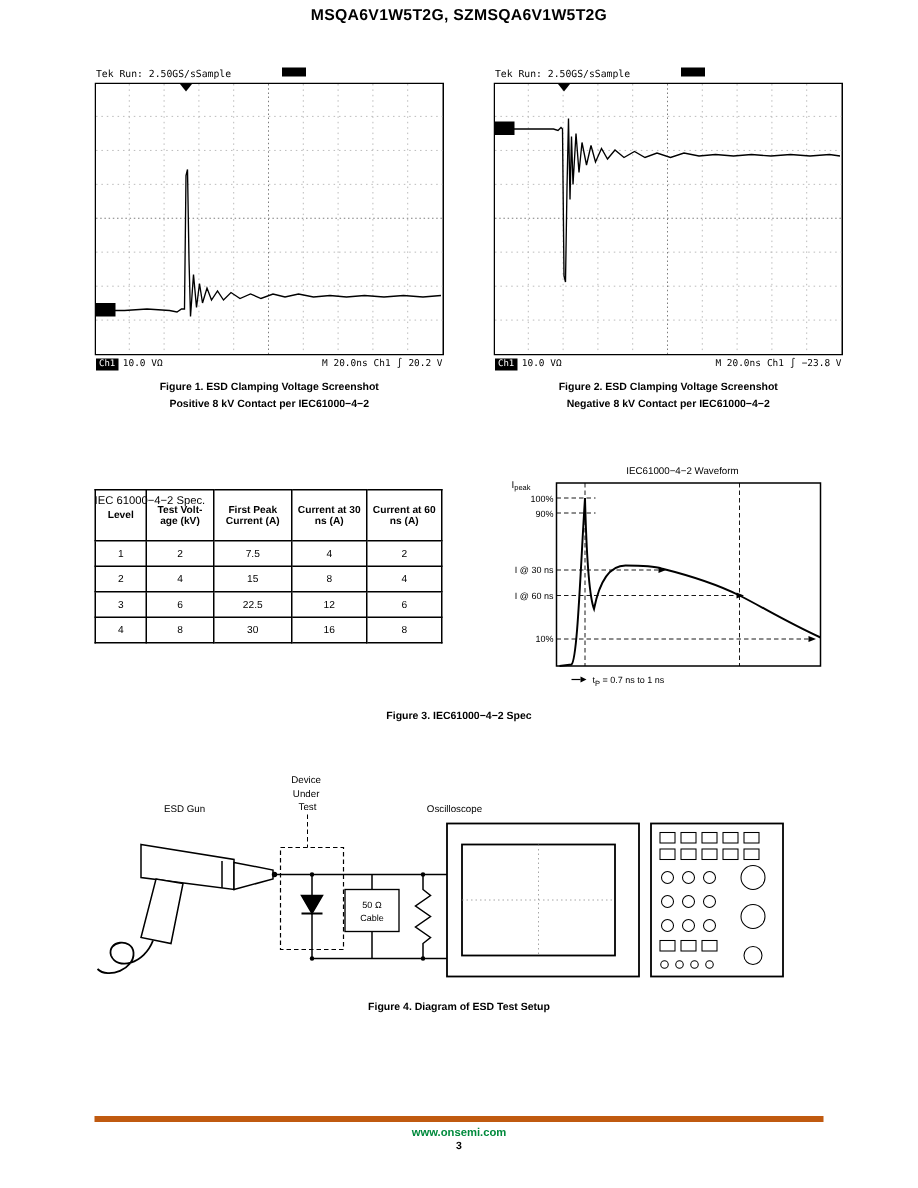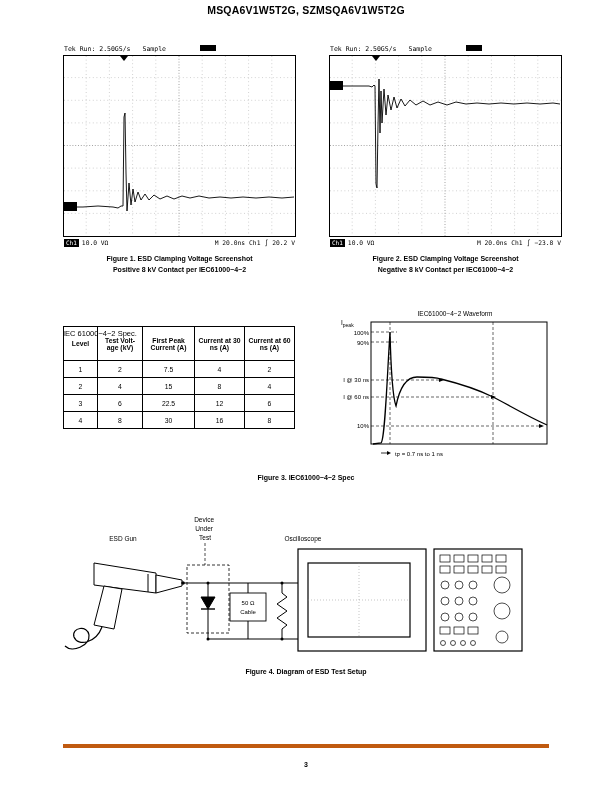--- a/index.html
+++ b/index.html
@@ -11,21 +11,21 @@
   }
   .title {
     position: absolute; top: 4px; left: 0; width: 100%;
     text-align: center; font-size: 10.5px; font-weight: bold; letter-spacing: .2px;
   }
   
   .scope { position: absolute; width: 233px; font-family: "DejaVu Sans Mono", monospace; }
   #scope1 { left: 63px;  top: 45px; }
   #scope2 { left: 329px; top: 45px; }
   .scope-header { display:flex; align-items:flex-start; font-size:6.5px; height:10px; padding:0 1px; white-space:nowrap; }
-  .scope-header .sh-sample { margin-left: 12px; }
+  .scope-header .sh-sample { }
   .scope-header .acq { width: 16px; height: 6px; background:#000; margin-left: 34px; }
   .scope-screen { width: 233px; height: 182px; }
   .scope-screen svg { display:block; }
   .scope-footer { display:flex; align-items:center; font-size:6.3px; height:11px; gap:3px; padding:0 1px; white-space:nowrap; }
   .ch-badge { background:#000; color:#fff; padding:0 2px; font-size:6px; line-height:8px; }
   .sf-right { margin-left:auto; display:flex; gap:4px; }
   
   .figcap { position:absolute; text-align:center; font-size:7px; font-weight:bold; line-height:1.5; }
   #cap1 { left:63px;  top:254px; width:233px; }
   #cap2 { left:329px; top:254px; width:233px; }
@@ -329,15 +329,16 @@
             <circle cx="403" cy="130" r="2.5"></circle>
             <circle cx="413" cy="130" r="2.5"></circle>
         </g>
       </g>
     </svg>
   </div>
 
   <div class="figcap" id="cap4">Figure 4. Diagram of ESD Test Setup</div>
 
   <div class="footer-bar" style="background: rgb(192, 90, 16);"></div>
+  <div class="footer-link" style="color: rgb(0, 138, 60);">www.onsemi.com</div>
   <div class="footer-page">3</div>
 
 </div>
 
 </body></html>

